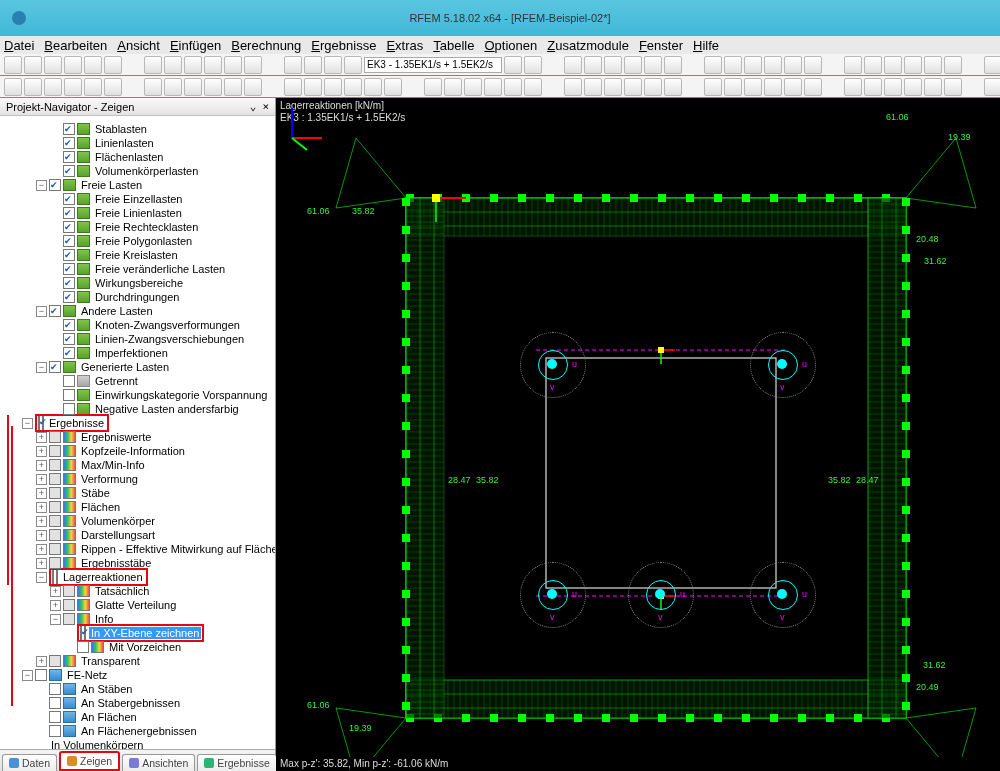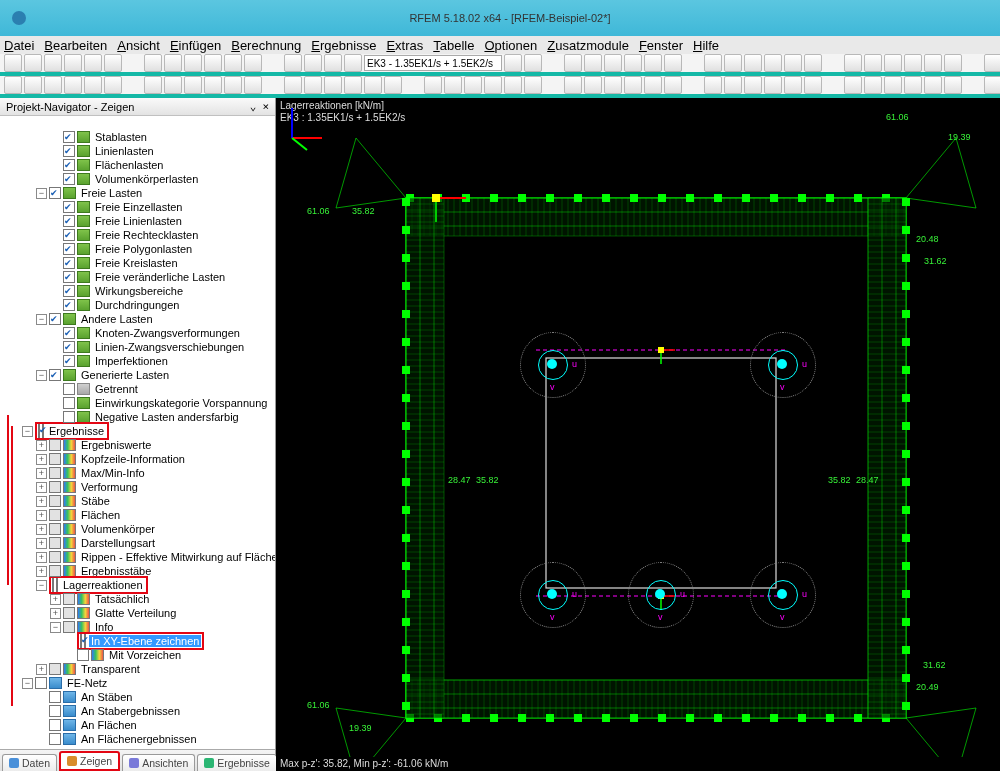--- a/index.html
+++ b/index.html
@@ -3,29 +3,29 @@
 <meta charset="utf-8">
 <style>
 * { margin:0; padding:0; box-sizing:border-box; font-family:"Segoe UI",Tahoma,sans-serif; }
 body { width:1000px; height:771px; background:#f0f0f0; overflow:hidden; font-size:11px; color:#000; }
 .titlebar { height:36px; background:linear-gradient(#5bc6e0,#3fb8d8); display:flex; align-items:center; padding:0 12px; color:#333; font-size:11px; }
 .titlebar .icon { width:14px; height:14px; background:#2b7fb0; border-radius:50%; margin-right:6px; }
 .titlebar .title { flex:1; text-align:center; font-weight:normal; }
 .menubar { height:18px; background:#e9e9e9; display:flex; align-items:center; padding:0 4px; font-size:13px; }
 .menubar span { margin-right:10px; cursor:default; }
 .menubar span u { text-decoration:underline; }
-.toolbar { height:22px; background:#f4f4f4; border-bottom:4px solid #14b8a6; display:flex; align-items:center; padding:0 4px; gap:2px; overflow:hidden; }
+.toolbar { height:22px; background:#f4f4f4; border-bottom:1px solid #14b8a6; display:flex; align-items:center; padding:0 4px; gap:2px; overflow:hidden; }
 .tbtn { width:18px; height:18px; background:linear-gradient(#fff,#e0e0e0); border:1px solid #b8b8b8; border-radius:2px; flex:0 0 18px; }
 .tbtn.sep { width:4px; border:none; background:none; }
 .combobox { font-size:10px; border:1px solid #aaa; height:16px; padding:0 2px; background:#fff; }
 .main { display:flex; height:calc(771px - 22px - 18px - 22px - 22px - 14px); }
 .nav { width:276px; background:#fff; border-right:1px solid #999; display:flex; flex-direction:column; }
 .nav-title { height:18px; background:linear-gradient(#fafafa,#e3e3e3); border-bottom:1px solid #c0c0c0; padding:2px 6px; font-size:11px; display:flex; align-items:center; justify-content:space-between;}
 .nav-title .x { font-family:monospace; cursor:default; }
-.tree { flex:1; overflow-y:auto; overflow-x:hidden; padding:14px 0 2px 2px; font-size:11px; line-height:14px; position:relative;}
+.tree { flex:1; overflow-y:auto; overflow-x:hidden; padding:6px 0 2px 2px; font-size:11px; line-height:14px; position:relative;}
 .tree-row { display:flex; align-items:center; height:14px; white-space:nowrap; }
 .exp { width:11px; height:11px; border:1px solid #8a8a8a; background:#fff; font-size:9px; line-height:9px; text-align:center; margin-right:2px; color:#555; flex:0 0 11px; cursor:default;}
 .exp.e::before{content:"+";}
 .exp.c::before{content:"−";}
 .chk { width:12px; height:12px; border:1px solid #777; background:#fff; margin-right:2px; flex:0 0 12px; position:relative;}
 .chk.on::after{content:"✔"; font-size:9px; position:absolute; top:-2px; left:0; color:#1a5fb4;}
 .chk.gray{background:#e2e2e2;}
 .ico { width:13px; height:12px; margin-right:3px; flex:0 0 13px; background:linear-gradient(#7fc34a,#5aa22f); border:1px solid #3d7a1e;}
 .ico.blue{background:linear-gradient(#6fb6e8,#3a8ccc);border-color:#2a6da8;}
 .ico.rainbow{background:linear-gradient(90deg,#3478f6,#35c25d,#f6d53a,#eb5547);border-color:#777;}

